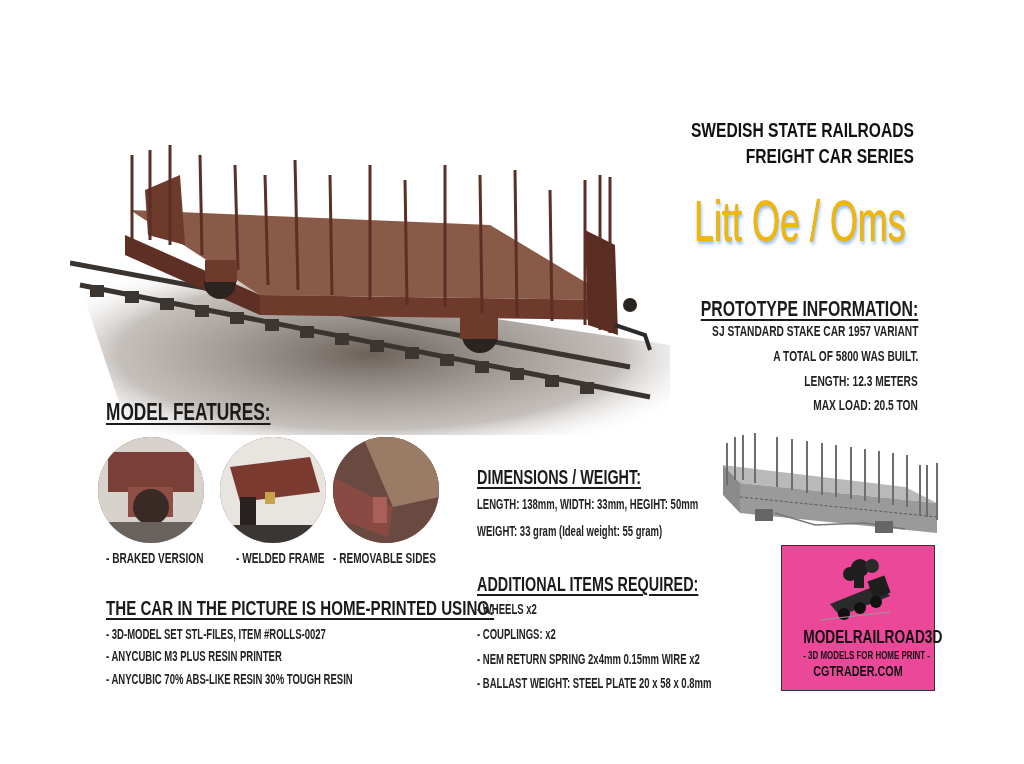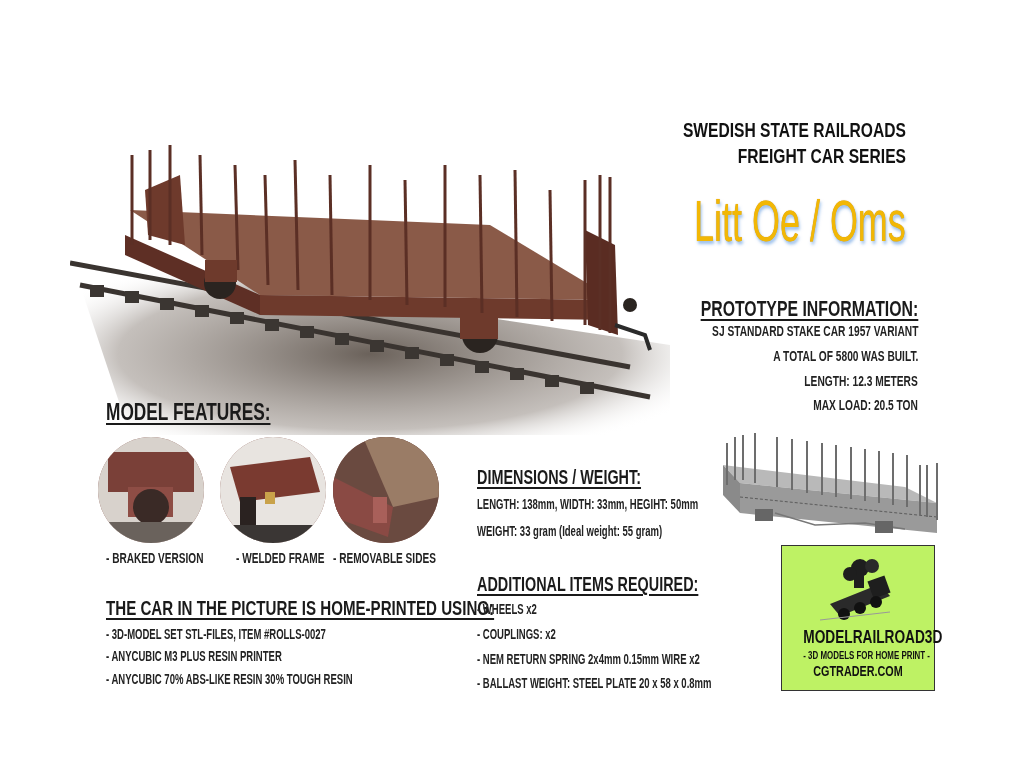--- a/index.html
+++ b/index.html
@@ -5,21 +5,21 @@
   html, body { margin:0; padding:0; }
   body {
     width:1024px; height:764px; position:relative; overflow:hidden;
     background:#ffffff;
     font-family:"Liberation Sans", sans-serif;
     color:#1a1a1a;
   }
   .abs { position:absolute; }
 
   
-  .series { position:absolute; right:118px; top:117px; text-align:right; }
+  .series { position:absolute; right:110px; top:117px; text-align:right; }
   .series div { font-family:"Liberation Sans", sans-serif; font-weight:bold; font-size:20px; line-height:26px; color:#111; transform:scaleX(0.78); transform-origin:right center; white-space:nowrap; }
   .title {
     position:absolute; left:694px; top:186px; width:240px; height:70px;
     font-family:"Liberation Sans", sans-serif; font-size:58px; line-height:70px;
     color:#f2b705; white-space:nowrap;
     transform:scaleX(0.62); transform-origin:left center;
     text-shadow: 2px 3px 4px rgba(120,170,230,0.75), 0 0 1px #c98a00;
   }
 
   .section-head {
@@ -38,21 +38,21 @@
   .circle {
     position:absolute; width:106px; height:106px; border-radius:50%; overflow:hidden;
     background:#8a5a52;
   }
   .caption { position:absolute; font-weight:bold; font-size:14px; white-space:nowrap; transform:scaleX(0.72); transform-origin:left top; color:#222; }
 
   .render { position:absolute; left:705px; top:425px; width:240px; height:110px; }
 
   .logo-box {
     position:absolute; left:781px; top:545px; width:152px; height:144px;
-    border:1px solid #333; background:#bef264;
+    border:1px solid #333; background:#ec4899;
   }
   .logo-box .brand { position:absolute; left:0; width:152px; text-align:center; font-weight:bold; white-space:nowrap; color:#111; }
 </style>
 </head>
 <body>
 
 <div class="scene">
   <svg viewBox="0 0 600 300">
     <defs>
       <radialGradient id="fade" cx="50%" cy="55%" r="60%">

